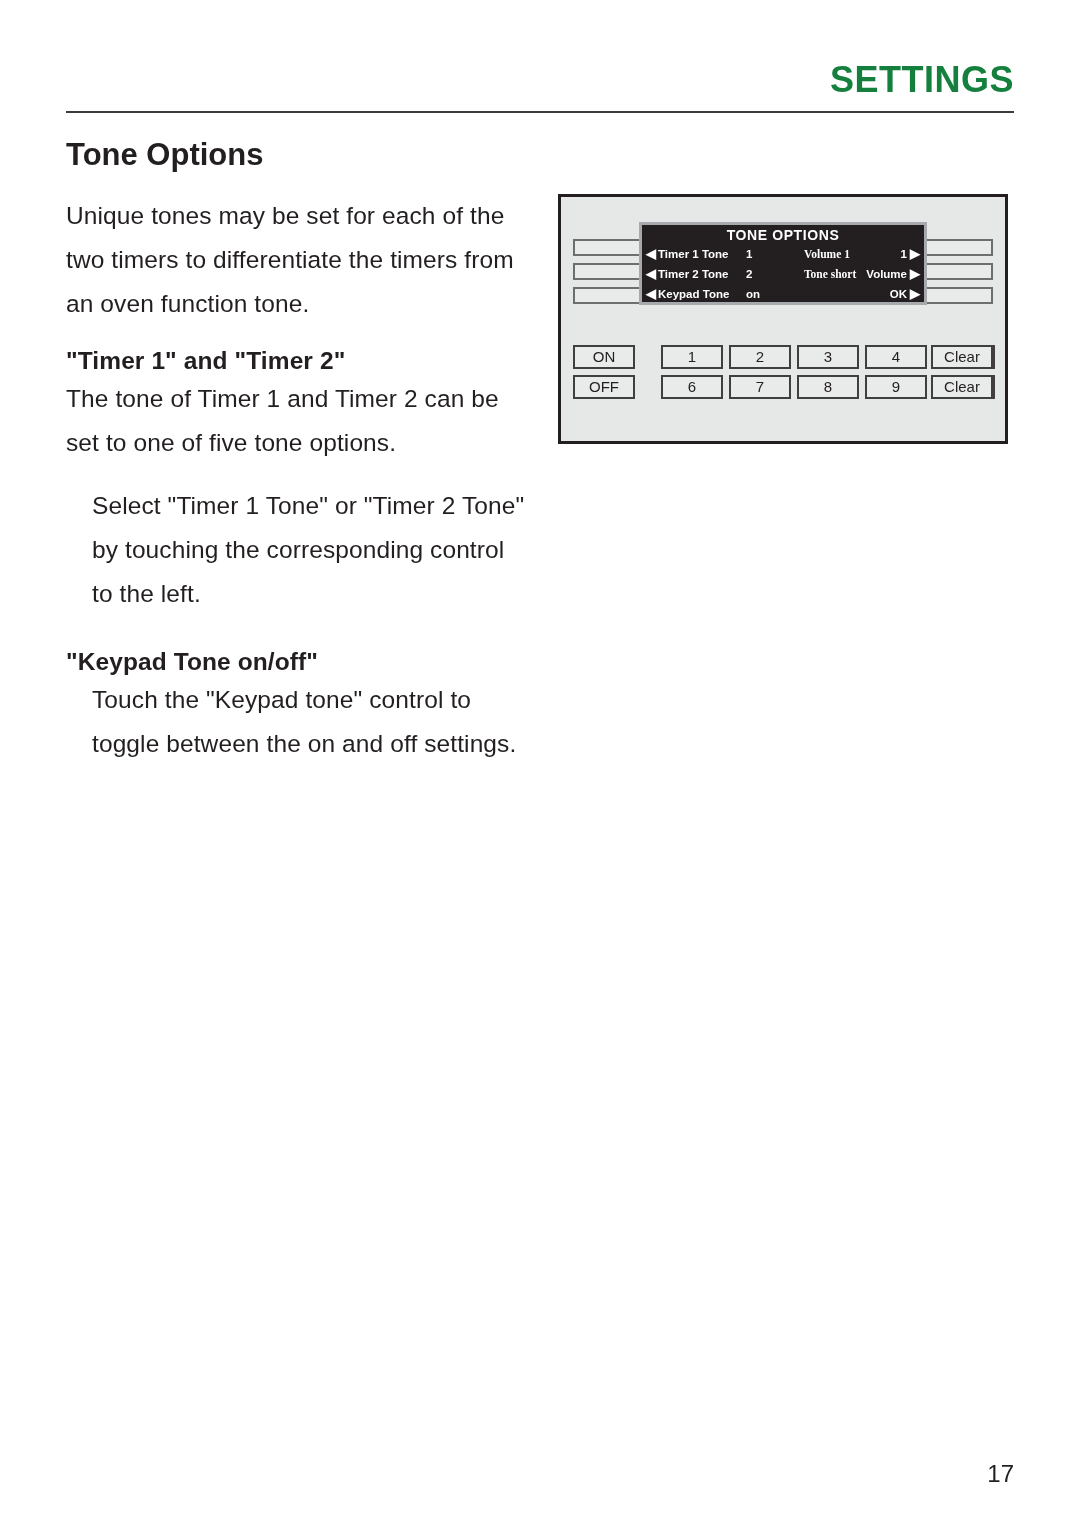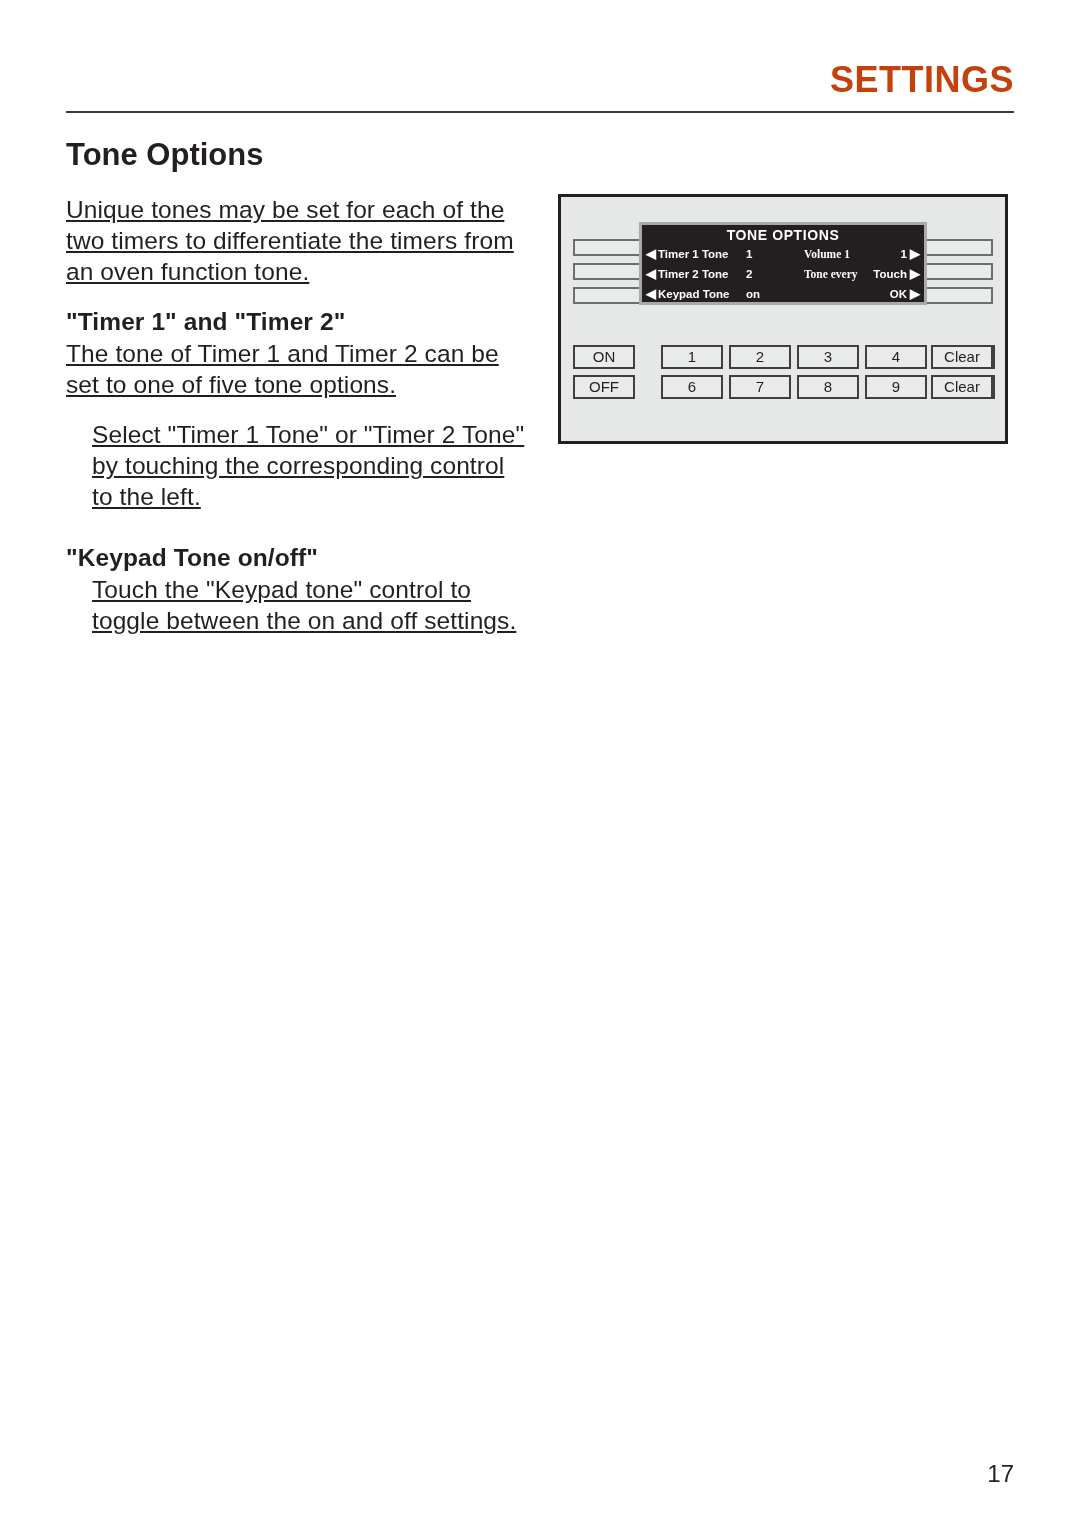--- a/index.html
+++ b/index.html
@@ -26,21 +26,21 @@
   }
   #header-title {
     position: absolute;
     right: 0;
     top: 0;
     font-size: 36px;
     font-weight: bold;
     letter-spacing: 0.5px;
     line-height: 44px;
     text-align: center;
-    color: #c2410c;
+    color: #15803d;
   }
   #header-rule {
     position: absolute;
     left: 66px;
     top: 111px;
     width: 948px;
     height: 0;
     border-top: 2.2px solid #3b3b3b;
   }
 
@@ -53,25 +53,24 @@
   }
   .section-title {
     font-size: 31px;
     font-weight: bold;
     line-height: 38px;
     margin: 0 0 20px 0;
     letter-spacing: 0px;
   }
   .body-par {
     font-size: 24.5px;
-    line-height: 31px;
+    line-height: 44px;
     margin: 0 0 19px 0;
     font-weight: normal;
     letter-spacing: 0.1px;
-    text-decoration: underline;
   }
   .sub-head {
     font-size: 24.5px;
     font-weight: bold;
     line-height: 31px;
     margin: 0 0 1px 0;
     letter-spacing: 0.1px;
   }
   .indented {
     margin-left: 26px;
@@ -264,22 +263,22 @@
       <span class="lcd-value-left">1</span>
       <span class="lcd-label-right">Volume 1</span>
       <span class="lcd-value-right">1</span>
       <span class="lcd-right-arrow">▶</span>
     </div>
 
     <div class="lcd-row">
       <span class="lcd-left-arrow">◀</span>
       <span class="lcd-label-left">Timer 2 Tone</span>
       <span class="lcd-value-left">2</span>
-      <span class="lcd-label-right">Tone every</span>
-      <span class="lcd-value-right">Touch</span>
+      <span class="lcd-label-right">Tone short</span>
+      <span class="lcd-value-right">Volume</span>
       <span class="lcd-right-arrow">▶</span>
     </div>
 
     <div class="lcd-row">
       <span class="lcd-left-arrow">◀</span>
       <span class="lcd-label-left">Keypad Tone</span>
       <span class="lcd-value-left">on</span>
       <span class="lcd-label-right"></span>
       <span class="lcd-value-right">OK</span>
       <span class="lcd-right-arrow">▶</span>

